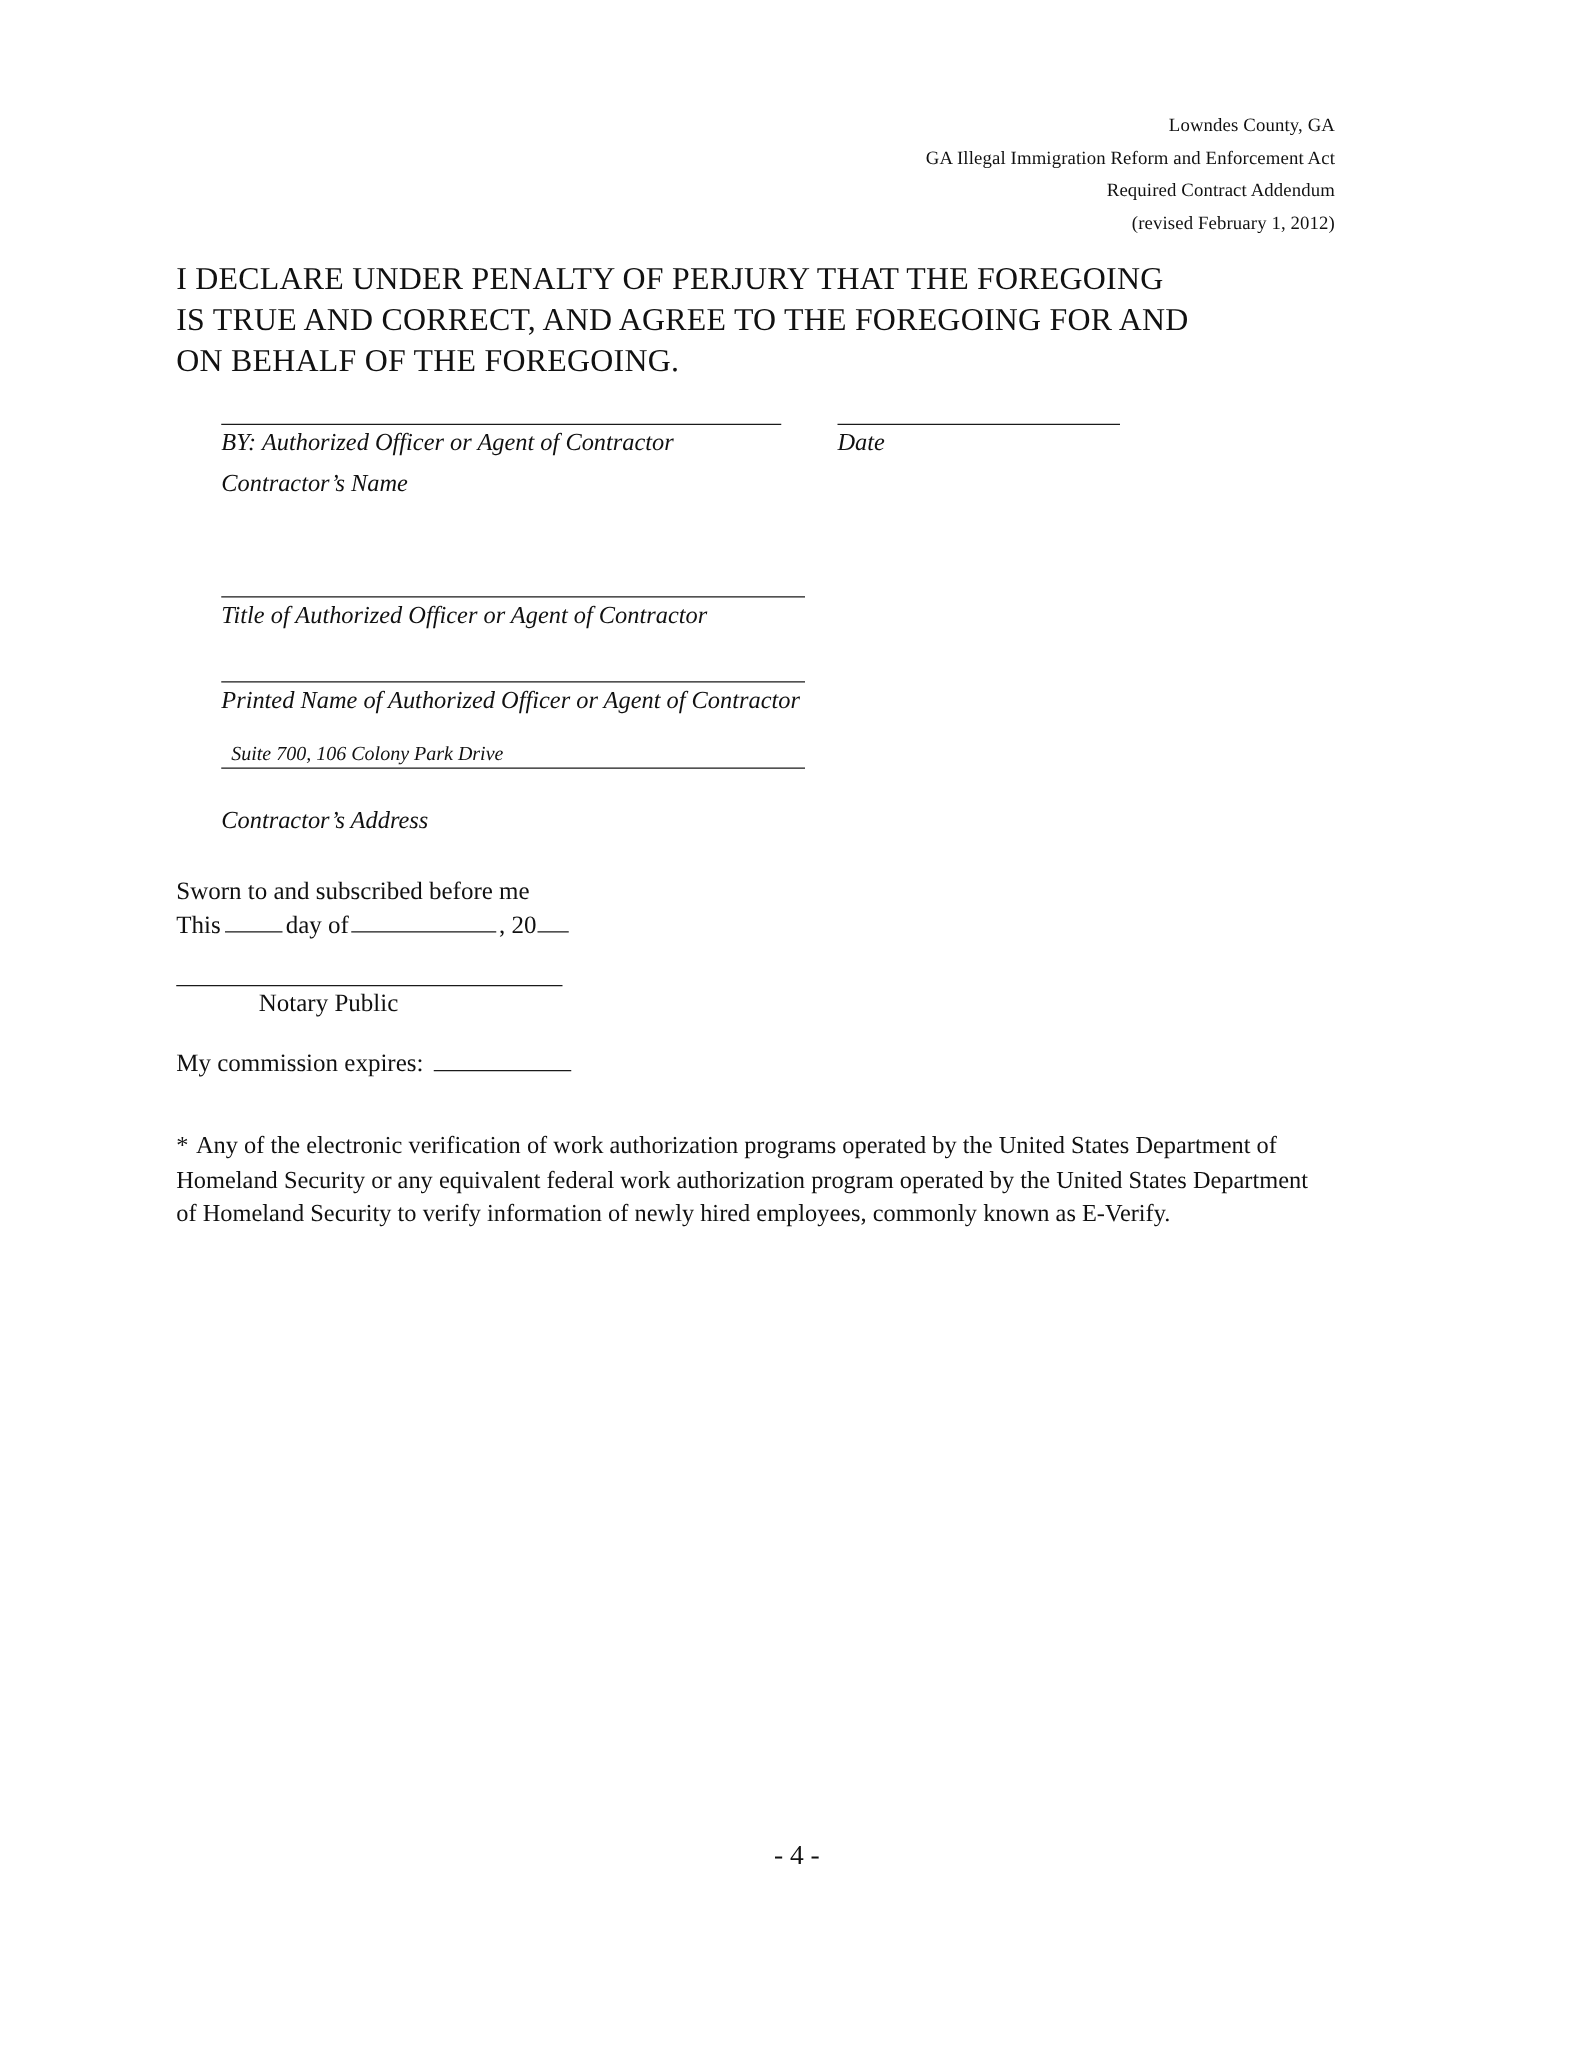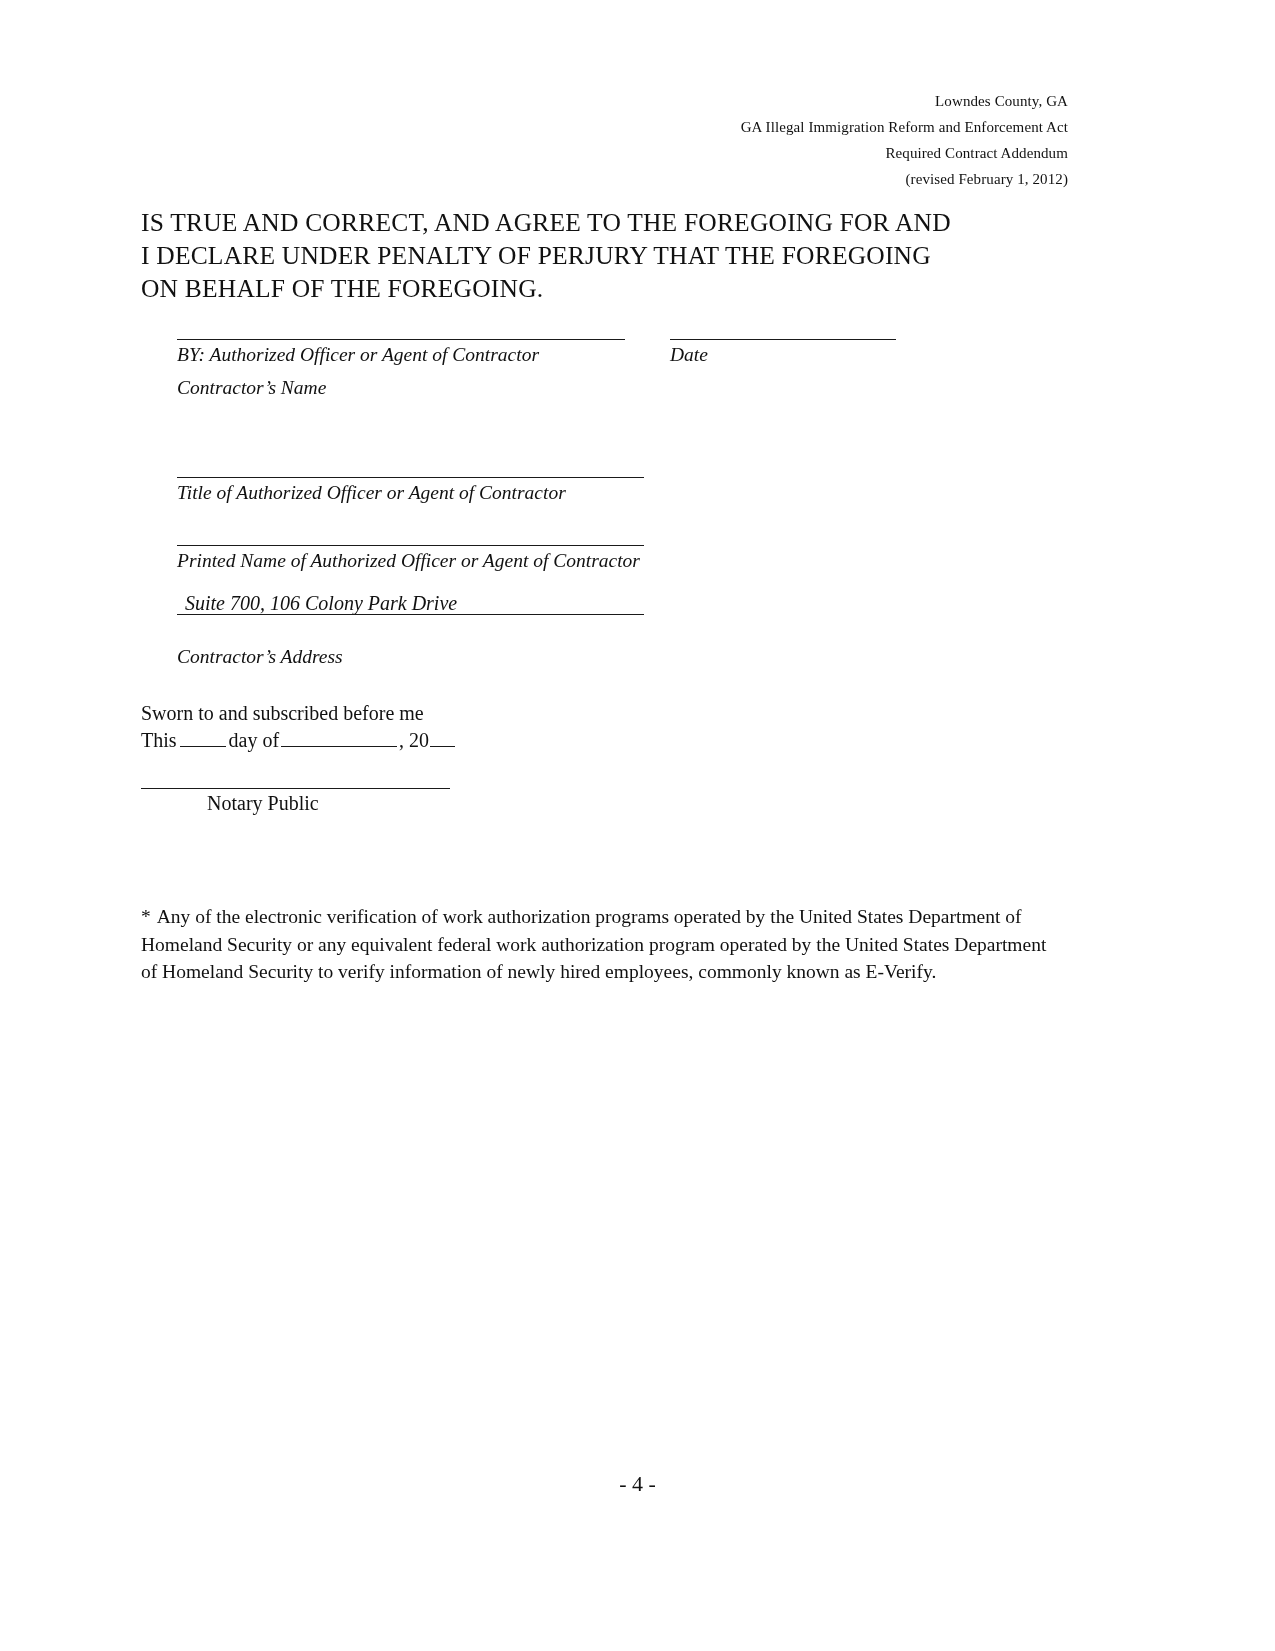--- a/index.html
+++ b/index.html
@@ -65,21 +65,21 @@
     white-space: nowrap;
     overflow: hidden;
   }
   .field-caption {
     font-size: 19.5px;
     line-height: 24px;
     padding-top: 3px;
     white-space: nowrap;
   }
   .filled {
-    font-size: 20px;
+    font-size: 16px;
     padding-left: 8px;
   }
   .filled-bold {
     font-weight: bold;
     font-size: 21px;
     padding-left: 0px;
     letter-spacing: 0.2px;
   }
 
   
@@ -164,22 +164,22 @@
 <div class="page">
 
   <div class="doc-header">
     <div>Lowndes County, GA</div>
     <div>GA Illegal Immigration Reform and Enforcement Act</div>
     <div>Required Contract Addendum</div>
     <div>(revised February 1, 2012)</div>
   </div>
 
   <div class="declaration">
+    <div>I DECLARE UNDER PENALTY OF PERJURY THAT THE FOREGOING</div>
     <div>IS TRUE AND CORRECT, AND AGREE TO THE FOREGOING FOR AND</div>
-    <div>I DECLARE UNDER PENALTY OF PERJURY THAT THE FOREGOING</div>
     <div>ON BEHALF OF THE FOREGOING.</div>
   </div>
 
   <div class="form-area">
 
     <div class="field" style="top:0px; left:36px; width:448px;">
       <div class="field-line filled"></div>
       <div class="field-caption">BY:  Authorized Officer or Agent of Contractor</div>
     </div>
 
@@ -216,20 +216,23 @@
     <span>Sworn to and subscribed before me</span>
   </div>
 
   <div class="notary-text" style="top:727px; left:141px;">
     <span>This</span><span class="blank-sm"></span><span>day of</span><span class="blank-md"></span><span>, 20</span><span class="blank-xs"></span>
   </div>
 
   <div class="notary-rule" style="top:788px; left:141px; width:309px;"></div>
   <div class="notary-label" style="top:791px; left:207px;">Notary Public</div>
 
+  <div class="notary-text" style="top:838px; left:141px;">
+    <span>My commission expires:</span><span class="blank-lg"></span>
+  </div>
 
   <div class="footnote">
     <span class="star">*</span><span>Any of the electronic verification of work authorization programs operated by the United States Department of Homeland Security or any equivalent federal work authorization program operated by the United States Department of Homeland Security to verify information of newly hired employees, commonly known as E-Verify.</span>
   </div>
 
   <div class="page-number">- 4 -</div>
 
 </div>
 
 </body></html>

